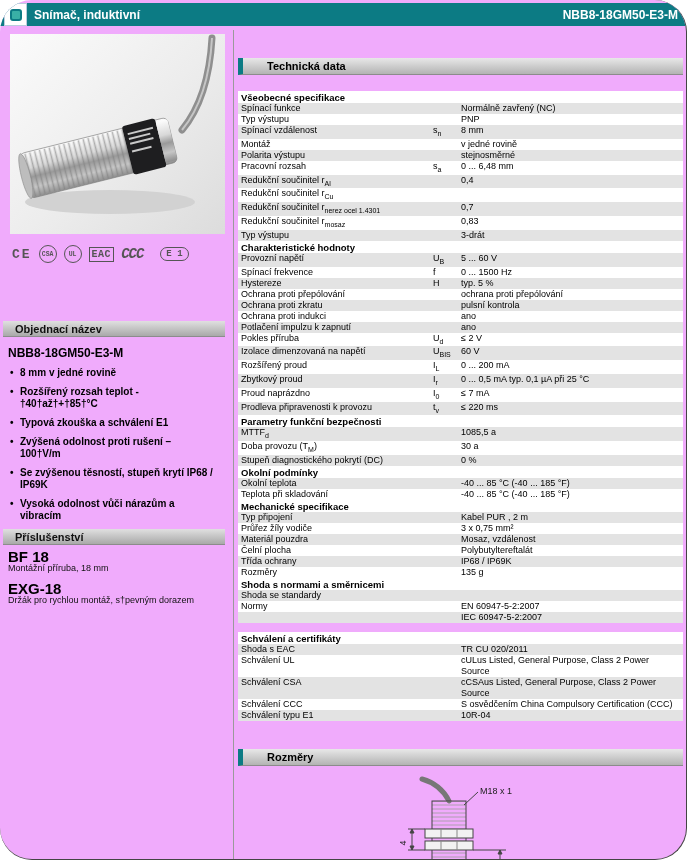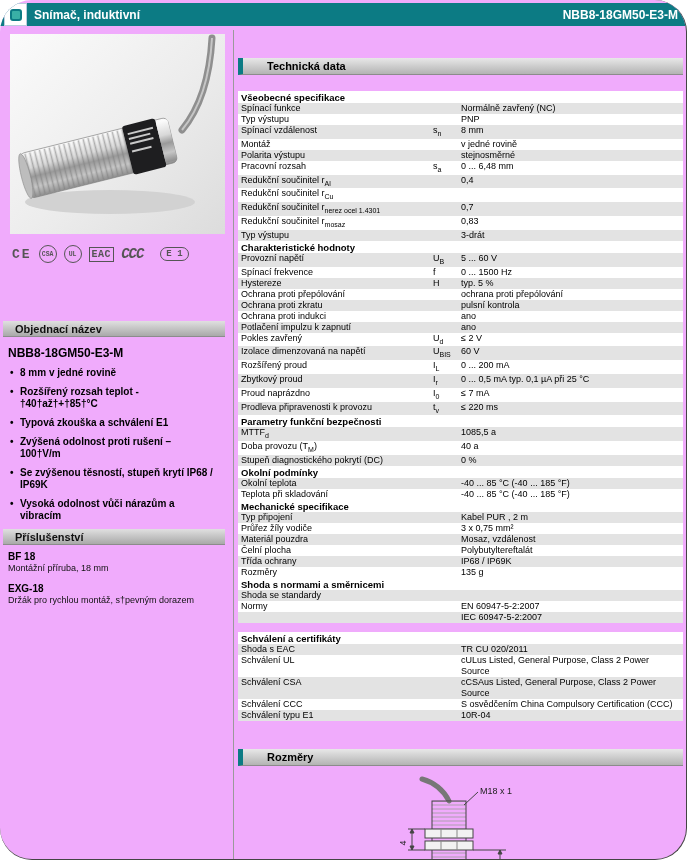--- a/index.html
+++ b/index.html
@@ -36,21 +36,21 @@
              display:flex; align-items:center; font-weight:bold; font-size:11px; color:#101010; }
   .sec-bar.first { margin-top:56px; }
   .product-name { font-weight:bold; font-size:12px; margin:9px 8px 7px 8px; }
 
   .features { list-style:none; margin:0 20px 0 8px; }
   .features li { position:relative; padding-left:12px; font-size:10px; font-weight:bold;
                  line-height:12px; margin-bottom:7px; }
   .features li::before { content:"•"; position:absolute; left:2px; }
 
   .acc-item { margin:2px 10px 9px 8px; }
-  .acc-name { font-weight:bold; font-size:10px; line-height:12px; }
+  .acc-name { font-weight:bold; font-size:15px; line-height:12px; }
   .acc-desc { font-size:9px; line-height:11px; color:#111; }
 
   
   .right-col { position:absolute; left:233px; top:30px; width:454px; min-height:828px;
                border-left:1px solid #9a9a9a; padding:0 3px; }
   .tech-bar { height:17px; margin:28px 1px 5px 1px; padding-left:24px;
               background:linear-gradient(#e8e8e8,#b3b3b3); border-left:5px solid #0c7b84;
               border-bottom:1px solid #8c8c8c; display:flex; align-items:center;
               font-weight:bold; font-size:11px; }
 
@@ -238,21 +238,21 @@
             <span class="lbl">Ochrana proti indukci</span>
             <span class="sym"></span>
             <span class="val">ano</span>
           </div>
           <div class="trow g">
             <span class="lbl">Potlačení impulzu k zapnutí</span>
             <span class="sym"></span>
             <span class="val">ano</span>
           </div>
           <div class="trow w">
-            <span class="lbl">Pokles zavřený</span>
+            <span class="lbl">Pokles příruba</span>
             <span class="sym">U<sub>d</sub></span>
             <span class="val">≤ 2 V</span>
           </div>
           <div class="trow g">
             <span class="lbl">Izolace dimenzovaná na napětí</span>
             <span class="sym">U<sub>BIS</sub></span>
             <span class="val">60 V</span>
           </div>
           <div class="trow w">
             <span class="lbl">Rozšířený proud</span>
@@ -278,21 +278,21 @@
         <div class="tgroup">
           <div class="trow thead">Parametry funkční bezpečnosti</div>
           <div class="trow g">
             <span class="lbl">MTTF<sub>d</sub></span>
             <span class="sym"></span>
             <span class="val">1085,5 a</span>
           </div>
           <div class="trow w">
             <span class="lbl">Doba provozu (T<sub>M</sub>)</span>
             <span class="sym"></span>
-            <span class="val">40 a</span>
+            <span class="val">30 a</span>
           </div>
           <div class="trow g">
             <span class="lbl">Stupeň diagnostického pokrytí (DC)</span>
             <span class="sym"></span>
             <span class="val">0 %</span>
           </div>
         </div>
         <div class="tgroup">
           <div class="trow thead">Okolní podmínky</div>
           <div class="trow g">

